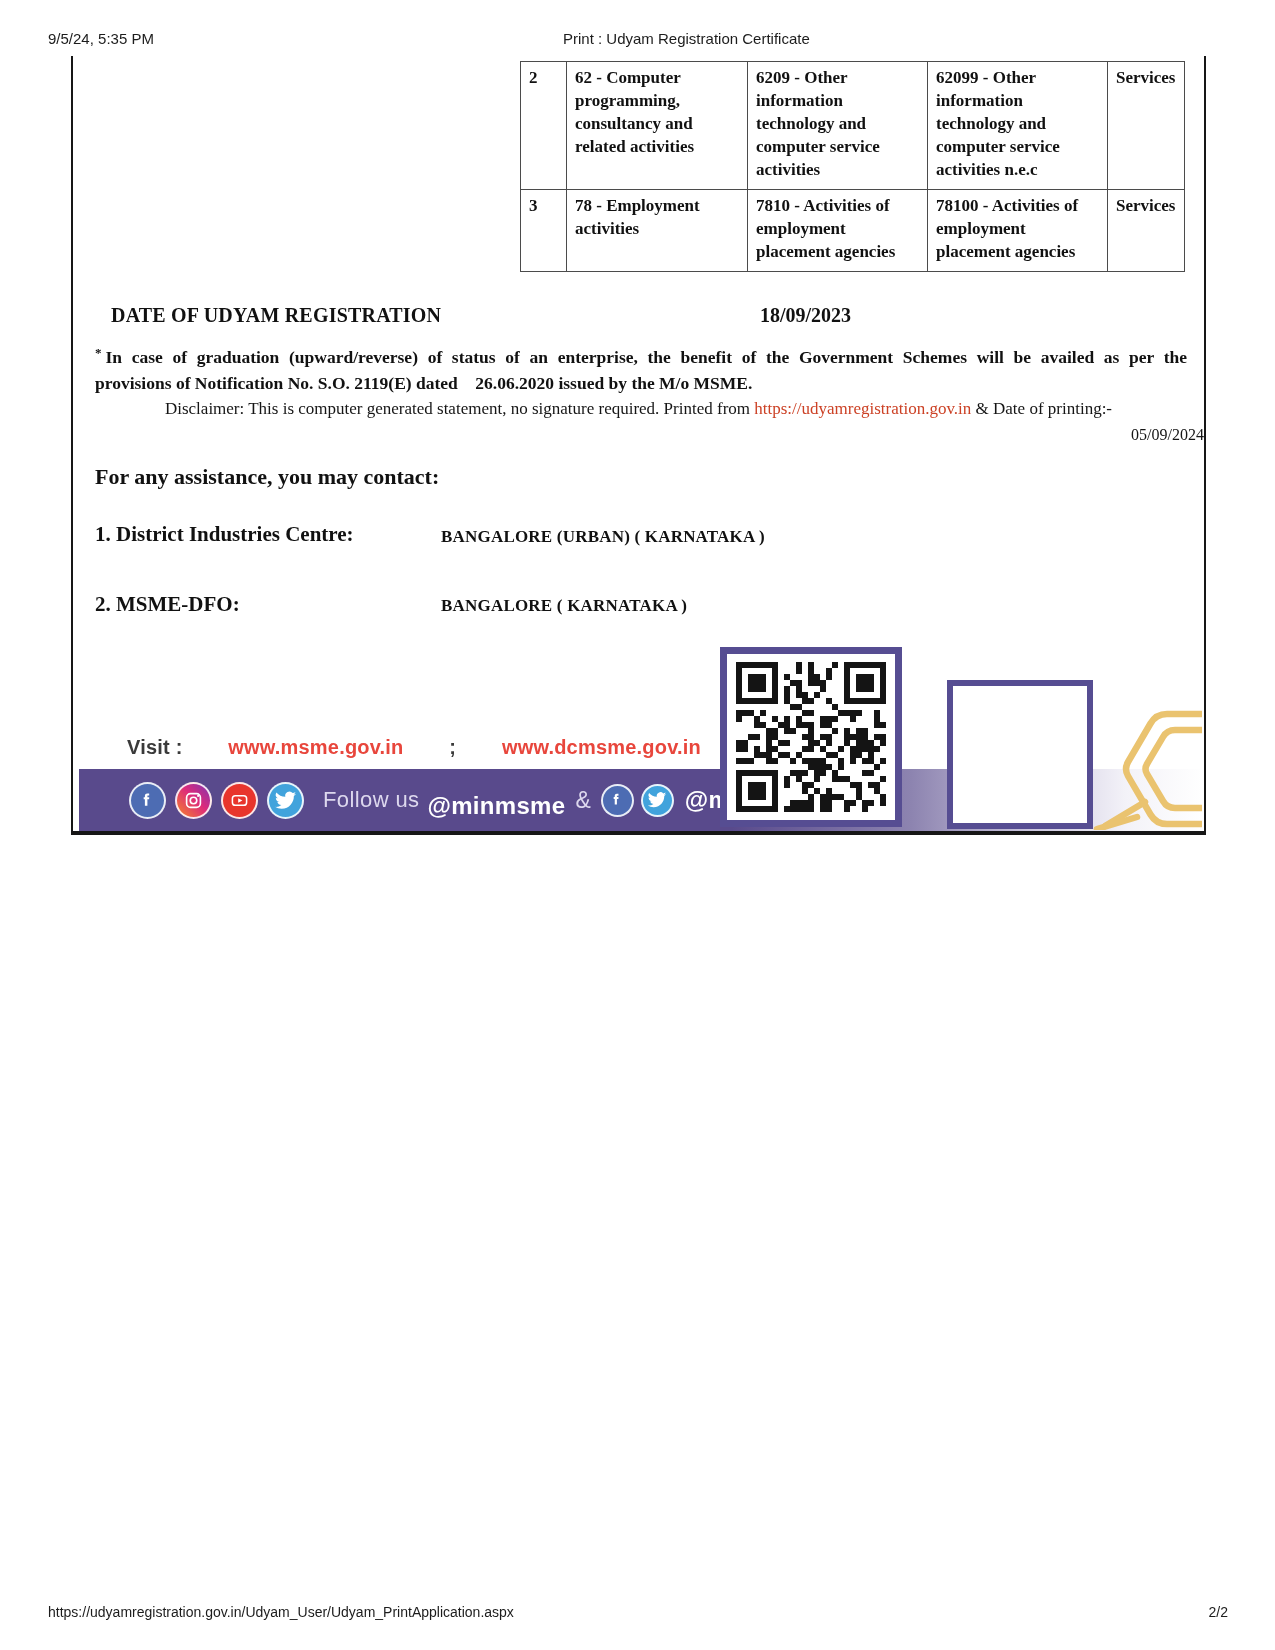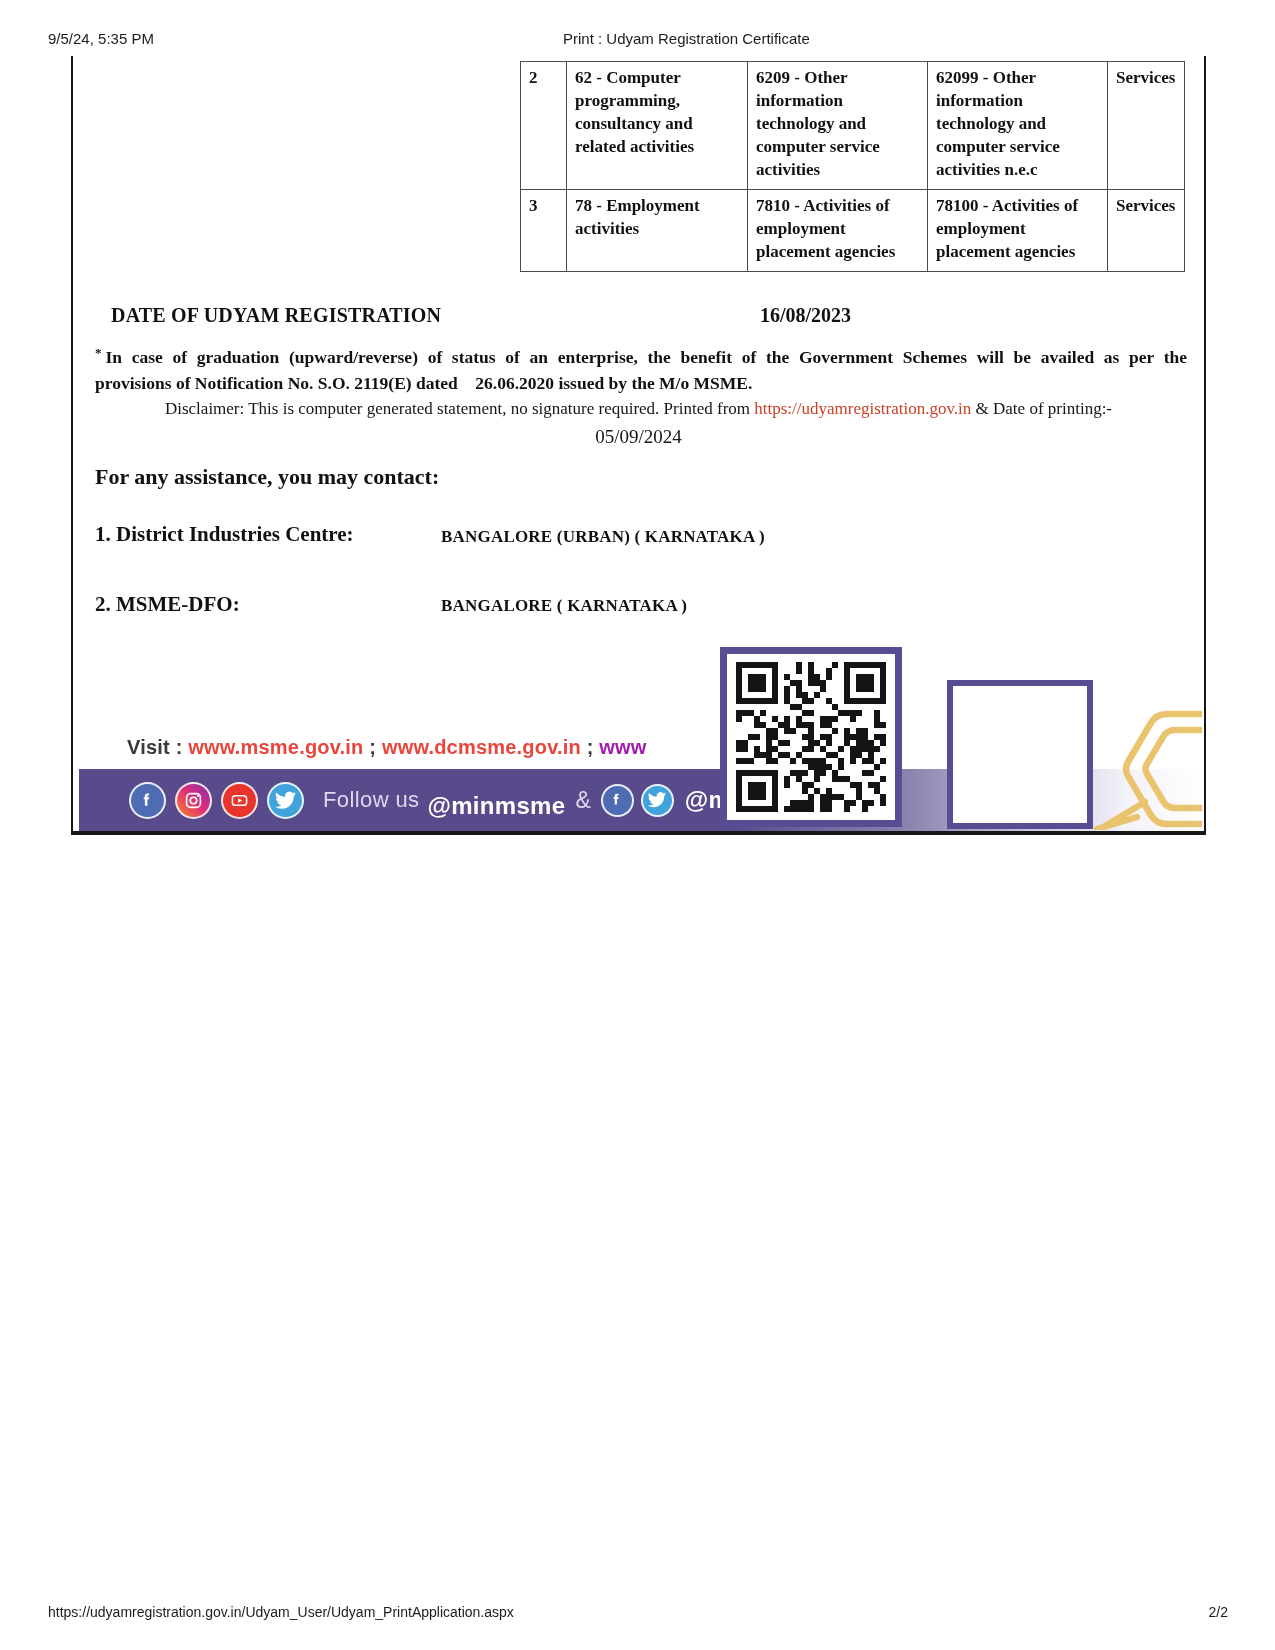--- a/index.html
+++ b/index.html
@@ -23,31 +23,31 @@
   .reg-label{position:absolute;left:38px;top:248px;font-size:20px;font-weight:bold;letter-spacing:.2px;}
   .reg-value{position:absolute;left:687px;top:248px;font-size:20px;font-weight:bold;}
   
   .note{position:absolute;left:22px;top:284px;width:1092px;font-size:17.5px;font-weight:bold;line-height:26px;}
   .note .l1{text-align:justify;text-align-last:justify;}
   .note sup{font-size:13px;vertical-align:6px;padding-right:4px;}
   .prewrap{white-space:pre-wrap;}
   
   .disclaimer{position:absolute;left:0;top:343px;width:100%;text-align:center;font-size:17px;color:#151515;}
   .disclaimer a{text-decoration:none;text-align:center;}
-  .print-date{position:absolute;left:0;top:370px;width:100%;text-align:center;font-size:19px;color:#151515;}
+  .print-date{position:absolute;left:0;top:370px;width:100%;text-align:right;font-size:16px;color:#151515;}
   
   .assist-head{position:absolute;left:22px;top:408px;font-size:22px;font-weight:bold;}
   .assist-label-1{position:absolute;left:22px;top:466px;font-size:21px;font-weight:bold;}
   .assist-value-1{position:absolute;left:368px;top:471px;font-size:17px;font-weight:bold;letter-spacing:.2px;}
   .assist-label-2{position:absolute;left:22px;top:536px;font-size:21px;font-weight:bold;}
   .assist-value-2{position:absolute;left:368px;top:540px;font-size:17px;font-weight:bold;letter-spacing:.2px;}
   
   .visit-strip{position:absolute;left:0;top:670px;width:100%;height:43px;background:#fff;
                font-family:"Liberation Sans",sans-serif;font-weight:bold;font-size:20px;
-               display:flex;align-items:center;padding-left:54px;box-sizing:border-box;letter-spacing:.2px;}
+               display:flex;align-items:center;padding-left:54px;box-sizing:border-box;letter-spacing:.2px;gap:40px;}
   .visit-strip .dark{color:#3a3a3a;}
   .visit-strip a{text-decoration:none;}
   .visit-tail{position:absolute;left:830px;top:0;height:43px;display:flex;align-items:center;padding-left:46px;}
   
   .purple-bar{position:absolute;left:6px;top:713px;right:0;height:62px;
               background:linear-gradient(to right,#594a8c 0%,#594a8c 58%,#8d84b0 74%,#cdc8df 85%,#f3f2f8 93%,#ffffff 100%);
               display:flex;align-items:center;padding-left:50px;box-sizing:border-box;
               font-family:"Liberation Sans",sans-serif;}
   .soc{border-radius:50%;display:flex;align-items:center;justify-content:center;
        border:2px solid rgba(255,255,255,.88);box-sizing:border-box;flex:none;}
@@ -102,21 +102,21 @@
         <td>3</td>
         <td>78 - Employment activities</td>
         <td>7810 - Activities of employment placement agencies</td>
         <td>78100 - Activities of employment placement agencies</td>
         <td>Services</td>
       </tr>
     </tbody>
       </table>
 
     <div class="reg-label">DATE OF UDYAM REGISTRATION</div>
-    <div class="reg-value">16/08/2023</div>
+    <div class="reg-value">18/09/2023</div>
 
     <div class="note">
       <div class="l1"><sup>*</sup><span>In case of graduation (upward/reverse) of status of an enterprise, the benefit of the Government Schemes will be availed as per the</span></div>
       <div class="l2 prewrap">provisions of Notification No. S.O. 2119(E) dated    26.06.2020 issued by the M/o MSME.</div>
     </div>
 
     <div class="disclaimer">
       <span class="prewrap">Disclaimer: This is computer generated statement, no signature required. Printed from </span><a href="#" style="color:#cc4125">https://udyamregistration.gov.in</a><span class="prewrap"> &amp; Date of printing:-</span>
     </div>
     <div class="print-date">05/09/2024</div>

